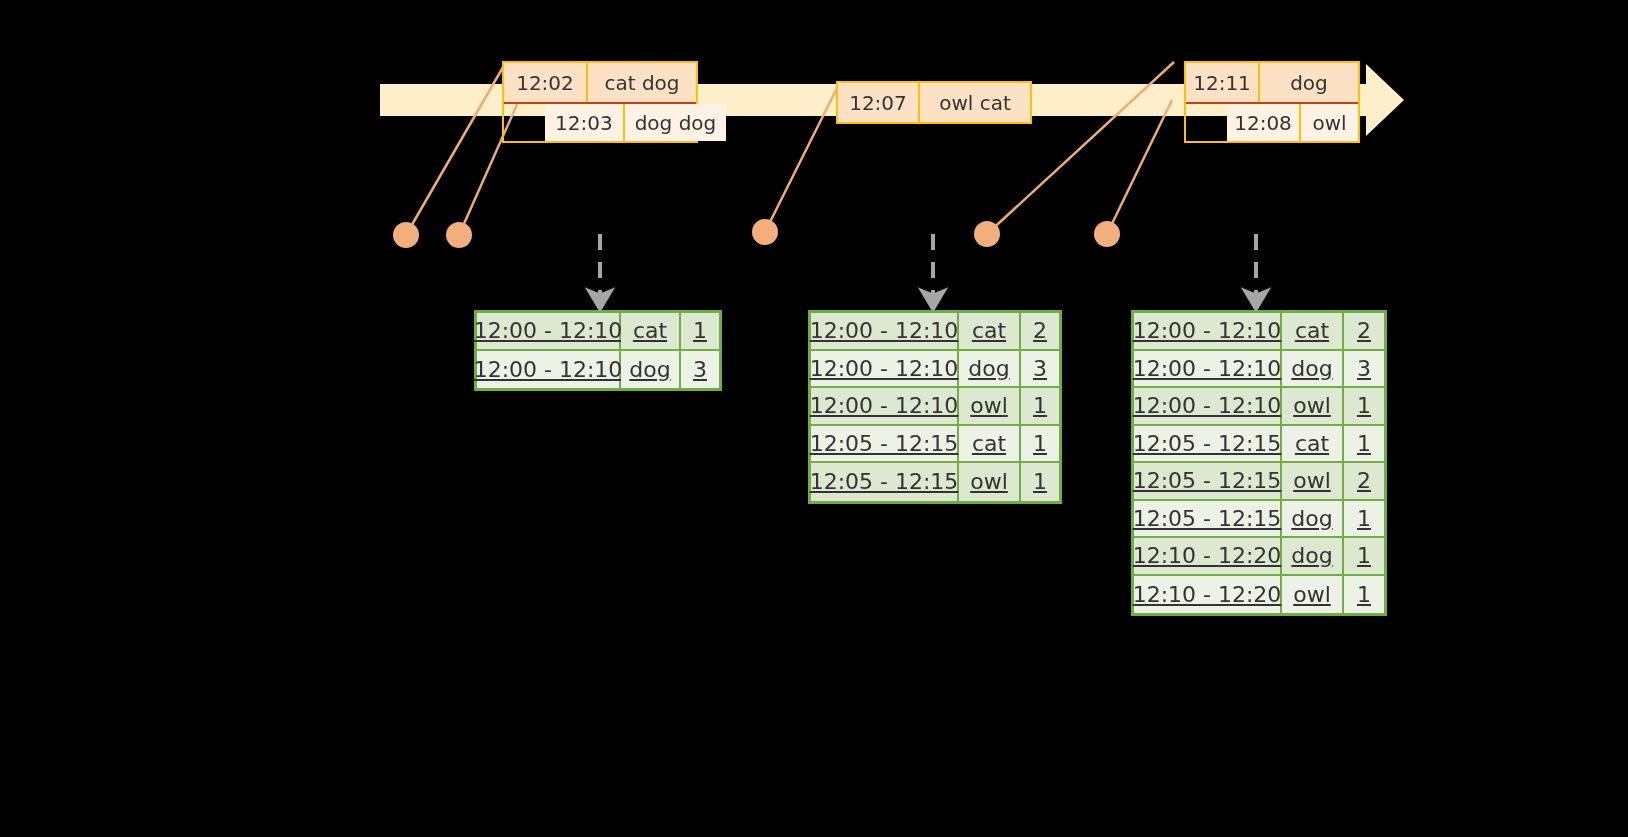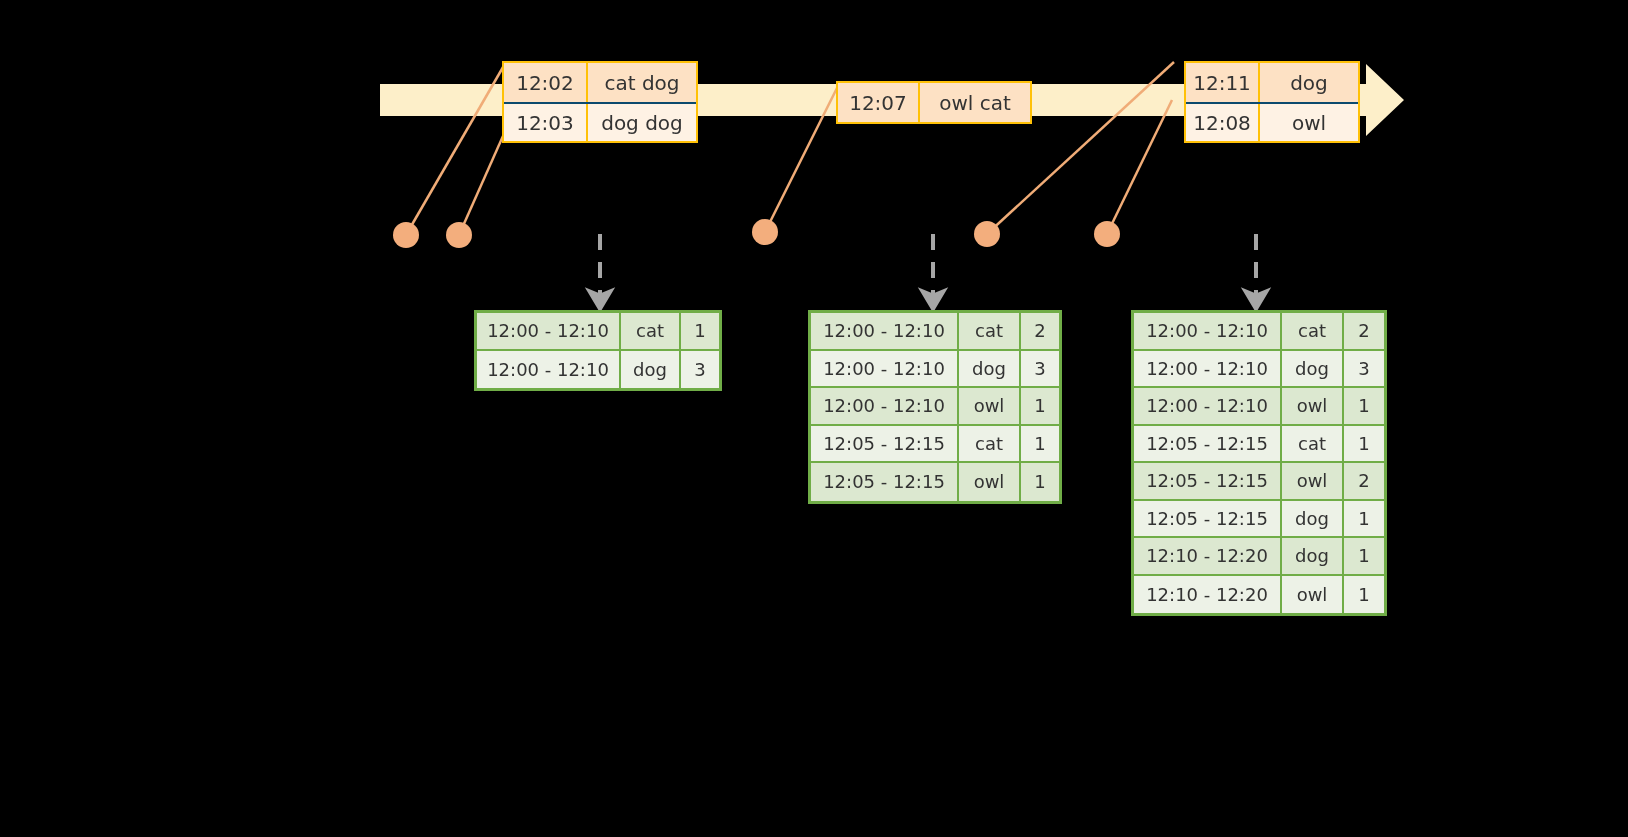--- a/index.html
+++ b/index.html
@@ -29,21 +29,21 @@
     position: absolute;
     border: 2px solid #FFC107;
     display: flex;
     flex-direction: column;
     z-index: 5;
   }
   .event-row {
     display: flex;
     height: 39px;
   }
-  .event-row + .event-row { border-top: 2px solid #0c4a6e; }
+  .event-row + .event-row { border-top: 2px solid #c2410c; padding-left: 41px; }
   .event-time, .event-words {
     display: flex;
     align-items: center;
     justify-content: center;
     font-size: 20px;
     color: #333333;
     white-space: nowrap;
     padding: 0 10px;
   }
   .event-time {
@@ -72,24 +72,25 @@
   .rt-row {
     display: flex;
     height: 37.5px;
     border-bottom: 2px solid #70AD47;
   }
   .rt-row:last-child { border-bottom: none; }
   .rt-cell {
     display: flex;
     align-items: center;
     justify-content: center;
-    font-size: 18px;
+    font-size: 22px;
     color: #333333;
     white-space: nowrap;
     border-right: 2px solid #70AD47;
+    text-decoration: underline;
   }
   .rt-cell:last-child { border-right: none; }
   .rt-win   { flex: none; }
   .rt-word  { flex: none; }
   .rt-count { flex: none; }
 
   .rt-row.shade-dark  .rt-cell { background: #DCE8D0; }
   .rt-row.shade-light .rt-cell { background: #EDF2E7; }
 
   #result-table-1 { left: 474px; top: 310px; }

